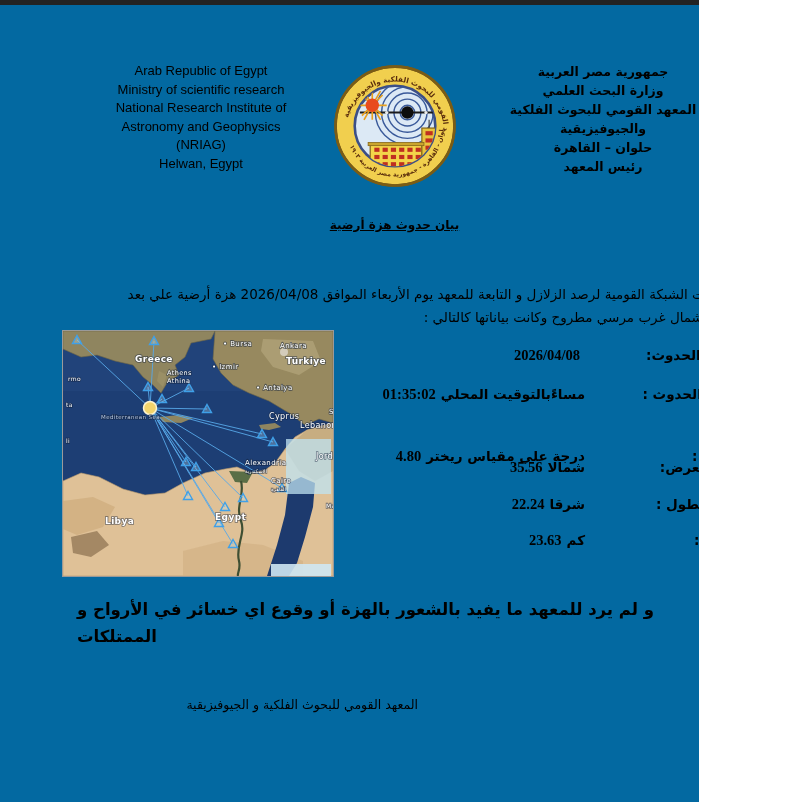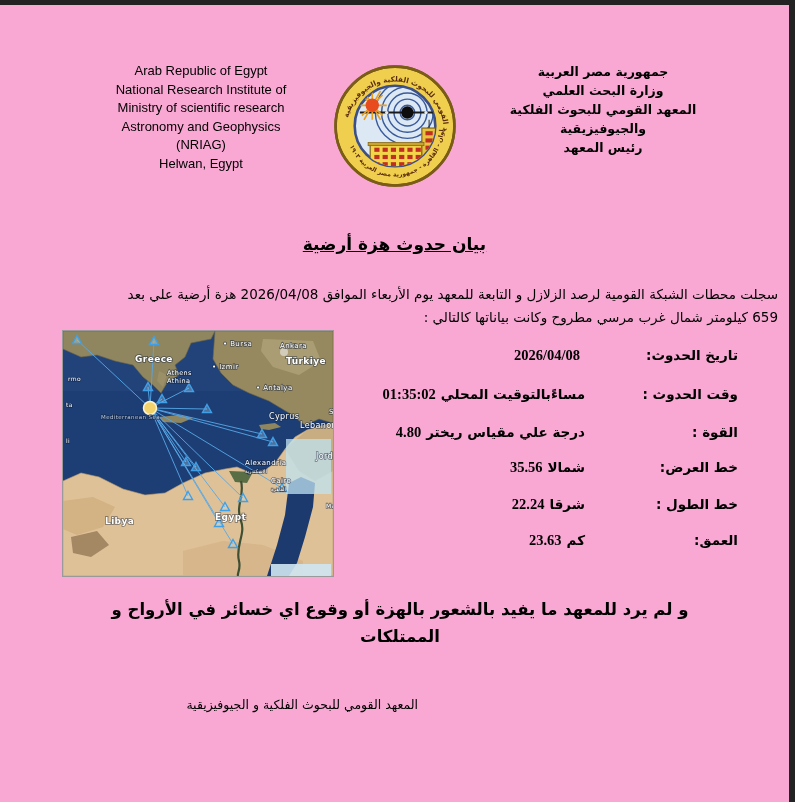--- a/index.html
+++ b/index.html
@@ -1,64 +1,64 @@
 <!DOCTYPE html>
 <html lang="ar"><head>
 <meta charset="utf-8">
 <style>
   html,body{margin:0;padding:0;background:#ffffff;}
-  #page{position:relative;width:795px;height:802px;background:#f9a8d4;overflow:hidden;
-        font-family:"DejaVu Sans",sans-serif;color:#111;}
+  #page{position:relative;width:671px;height:802px;background:#0369a1;overflow:hidden;
+        font-family:"DejaVu Sans",sans-serif;color:#111;padding-left:28px;}
   .bar-top{position:absolute;left:0;top:0;width:795px;height:5px;background:#232323;}
   .bar-right{position:absolute;left:789px;top:0;width:6px;height:802px;background:#232323;}
 
   
   .hdr-en{position:absolute;left:92px;top:62px;width:218px;text-align:center;
           font-family:"Liberation Sans","DejaVu Sans",sans-serif;font-size:13px;line-height:18.5px;color:#000;}
   .hdr-ar{position:absolute;left:498px;top:62px;width:210px;text-align:center;direction:rtl;
           font-size:12.5px;line-height:19px;font-weight:bold;color:#000;}
   .logo-wrap{position:absolute;left:333px;top:64px;width:124px;height:124px;}
 
   
   .title{position:absolute;left:0;top:218px;width:789px;text-align:center;direction:rtl;
-         font-size:17px;font-weight:bold;text-decoration:underline;color:#000;margin-top:16px;}
+         font-size:12px;font-weight:bold;text-decoration:underline;color:#000;}
 
   
   .para{position:absolute;left:90px;top:283px;width:688px;direction:rtl;text-align:right;
         font-size:13.5px;font-weight:normal;line-height:23px;color:#000;}
 
   
   .map-box{position:absolute;left:62px;top:330px;width:270px;height:245px;border:1px solid #9a9a9a;}
   .map-box svg{display:block;}
 
   
   .field-row{position:absolute;left:420px;width:318px;display:flex;align-items:baseline;direction:ltr;}
   .field-value{width:165px;display:flex;justify-content:flex-end;gap:5px;direction:ltr;
                font-size:13.5px;font-weight:bold;white-space:nowrap;color:#000;}
   .field-value .num{font-family:"Liberation Serif","DejaVu Serif",serif;font-size:14.5px;font-weight:bold;}
   .field-label{margin-left:auto;text-align:right;direction:rtl;font-size:13.5px;font-weight:bold;
                white-space:nowrap;color:#000;}
 
   
-  .statement{position:absolute;left:85px;top:596px;width:630px;text-align:center;direction:rtl;
+  .statement{position:absolute;left:77px;top:596px;width:630px;text-align:left;direction:rtl;
              font-size:16.5px;font-weight:bold;line-height:27px;color:#000;}
   .footer-sig{position:absolute;left:118px;top:697px;width:300px;direction:rtl;text-align:right;
               font-size:12.5px;color:#000;white-space:nowrap;}
 </style>
 </head>
 <body>
 
 <div id="page">
   <div class="bar-top"></div>
   <div class="bar-right"></div>
 
   <div class="hdr-en" id="hdr-en">
       <div>Arab Republic of Egypt</div>
+      <div>Ministry of scientific research</div>
       <div>National Research Institute of</div>
-      <div>Ministry of scientific research</div>
       <div>Astronomy and Geophysics</div>
       <div>(NRIAG)</div>
       <div>Helwan, Egypt</div>
     </div>
 
   <div class="logo-wrap">
     <svg width="124" height="124" viewBox="0 0 120 120">
       <circle cx="60" cy="60" r="57.5" fill="#f1cf4e" stroke="#7a5c16" stroke-width="2.5"></circle>
       <defs>
         <path id="ringtop" d="M 13,64 A 47,47 0 0 1 107,64" fill="none"></path>
@@ -129,20 +129,21 @@
       </g>
       <circle cx="60" cy="60" r="57.5" fill="none" stroke="#7a5c16" stroke-width="2.5"></circle>
     </svg>
   </div>
 
   <div class="hdr-ar" id="hdr-ar">
       <div>جمهورية مصر العربية</div>
       <div>وزارة البحث العلمي</div>
       <div>المعهد القومي للبحوث الفلكية</div>
       <div>والجيوفيزيقية</div>
+      <div>حلوان – القاهرة</div>
       <div>رئيس المعهد</div>
     </div>
 
   <div class="title">بيان حدوث هزة أرضية</div>
 
   <div class="para">
     <span>سجلت محطات الشبكة القومية لرصد الزلازل و التابعة للمعهد  يوم الأربعاء الموافق 2026/04/08 هزة أرضية علي بعد</span><br>
     <span>659 كيلومتر  شمال غرب مرسي مطروح وكانت بياناتها كالتالي :</span>
   </div>
 
@@ -252,21 +253,21 @@
     </div>
 
     <div class="field-row" style="top: 386px;">
       <span class="field-value">
         <span class="num">01:35:02</span>
         <span class="unit">مساءًبالتوقيت المحلي</span>
       </span>
       <span class="field-label">وقت الحدوث :</span>
     </div>
 
-    <div class="field-row" style="top: 424px;">
+    <div class="field-row" style="top: 448px;">
       <span class="field-value">
         <span class="num">4.80</span>
         <span class="unit">درجة علي  مقياس ريختر</span>
       </span>
       <span class="field-label">القوة :</span>
     </div>
 
     <div class="field-row" style="top: 459px;">
       <span class="field-value">
         <span class="num">35.56</span>

